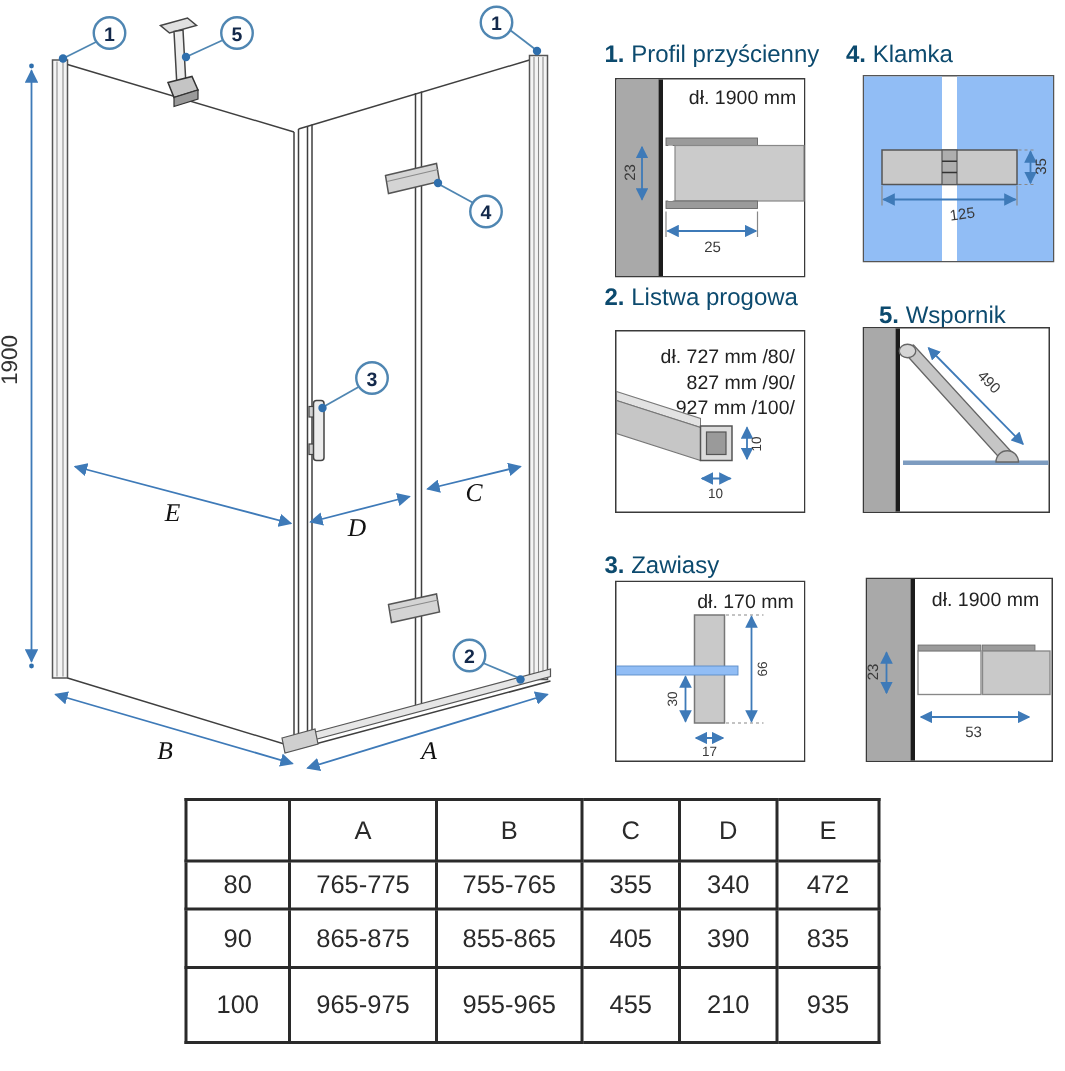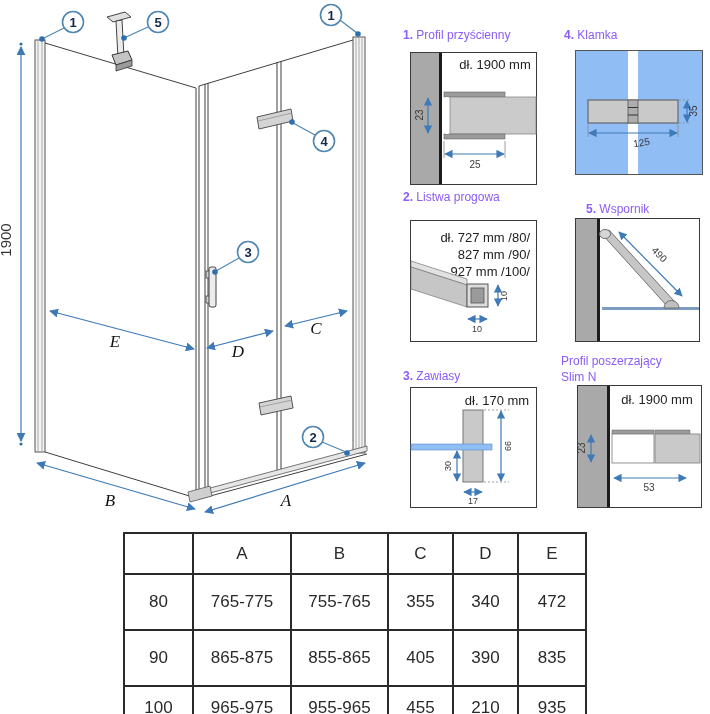--- a/index.html
+++ b/index.html
@@ -5,21 +5,21 @@
   html,body { margin:0; padding:0; }
   body {
     width:710px; height:714px; background:#ffffff;
     font-family:"Liberation Sans", sans-serif;
     position:relative; overflow:hidden;
   }
   .stage { position:absolute; left:0; top:0; width:710px; height:714px; }
   .abs { position:absolute; }
 
   
-  .panel-title { font-size:12px; color:#8b5cf6; white-space:nowrap; }
+  .panel-title { font-size:16px; color:#0c4a6e; white-space:nowrap; }
   .panel-title b { font-weight:bold; }
 
   
   .dimnum   { font:10px "Liberation Sans", sans-serif; fill:#3a3a3a; }
   .dimnum9  { font:9px  "Liberation Sans", sans-serif; fill:#3a3a3a; }
   .dimbig   { font:15px "Liberation Sans", sans-serif; fill:#333; }
   .lentext  { font:13px "Liberation Sans", sans-serif; fill:#222; }
   .dimletter{ font:italic 17px "Liberation Serif", serif; fill:#111; }
   .callout-num { font:bold 13px "Liberation Sans", sans-serif; fill:#13294b; }
 
@@ -289,24 +289,20 @@
     <line class="dimline" x1="47" y1="64" x2="47" y2="94" marker-start="url(#p3-ah)" marker-end="url(#p3-ah)"></line>
     <text class="dimnum9" text-anchor="middle" transform="translate(41,79) rotate(-90)">30</text>
     <line class="extd" x1="74" y1="23" x2="99" y2="23"></line>
     <line class="extd" x1="74" y1="95" x2="99" y2="95"></line>
     <line class="dimline" x1="91" y1="24" x2="91" y2="94" marker-start="url(#p3-ah)" marker-end="url(#p3-ah)"></line>
     <text class="dimnum9" text-anchor="middle" transform="translate(101,59) rotate(-90)">66</text>
     <line class="dimline" x1="54" y1="105" x2="72" y2="105" marker-start="url(#p3-ah)" marker-end="url(#p3-ah)"></line>
     <text class="dimnum9" text-anchor="middle" x="63" y="117">17</text>
   </svg>
 
-  <div class="abs panel-title" style="left:561px;top:353px;line-height:16px">
-    <span>Profil poszerzający</span><br>
-    <span>Slim N</span>
-  </div>
   <svg class="abs" style="left:577px;top:385px" width="125" height="123" viewBox="0 0 125 123">
     <defs>
       <marker id="p6-ah" viewBox="0 0 10 10" refX="9" refY="5" markerWidth="7" markerHeight="7" orient="auto-start-reverse">
         <path d="M0,0 L10,5 L0,10 z" fill="#3e7ab8"></path>
       </marker>
     </defs>
     <rect x="0.5" y="0.5" width="124" height="122" class="boxframe"></rect>
     <rect x="1" y="1" width="29" height="121" fill="#a9a9a9"></rect>
     <rect x="30" y="1" width="3" height="121" fill="#1c1c1c"></rect>
     <text class="lentext" text-anchor="middle" x="80" y="19">dł. 1900 mm</text>
@@ -333,37 +329,37 @@
     </colgroup>
     <tbody>
         <tr style="height:41px">
       <td></td>
       <td>A</td>
       <td>B</td>
       <td>C</td>
       <td>D</td>
       <td>E</td>
     </tr>
-    <tr style="height:56px">
+    <tr style="height:32px">
       <td>80</td>
       <td>765-775</td>
       <td>755-765</td>
       <td>355</td>
       <td>340</td>
       <td>472</td>
     </tr>
-    <tr style="height:56px">
+    <tr style="height:39px">
       <td>90</td>
       <td>865-875</td>
       <td>855-865</td>
       <td>405</td>
       <td>390</td>
       <td>835</td>
     </tr>
-    <tr style="height:44px">
+    <tr style="height:50px">
       <td>100</td>
       <td>965-975</td>
       <td>955-965</td>
       <td>455</td>
       <td>210</td>
       <td>935</td>
     </tr>
   </tbody>
     </table>
 

